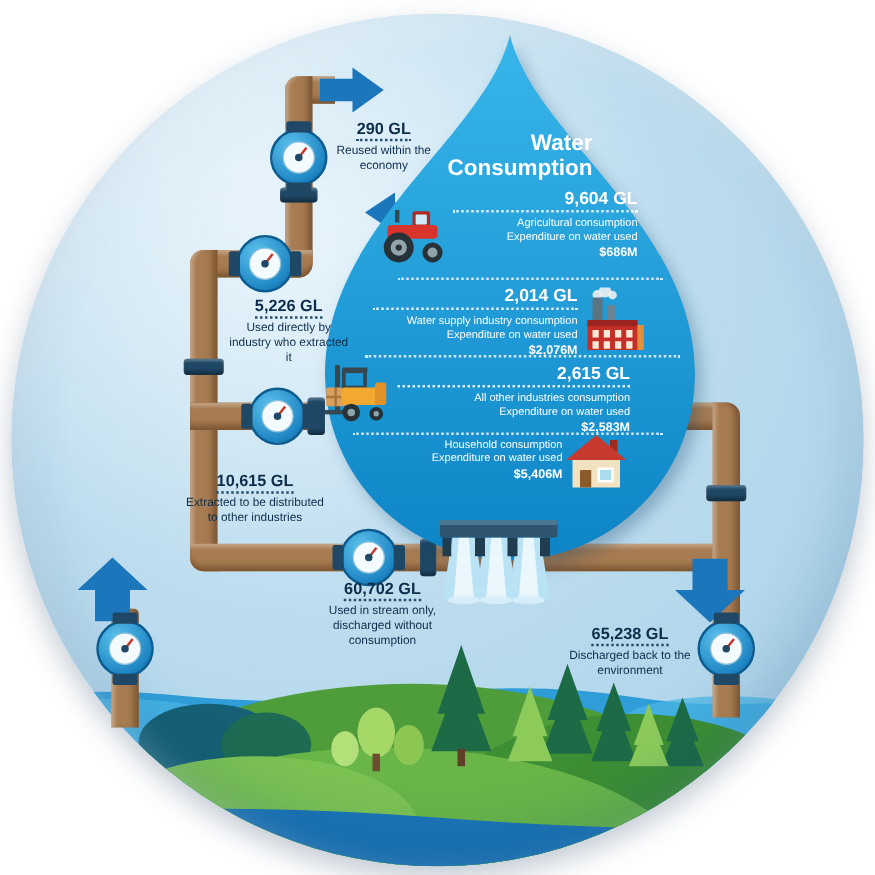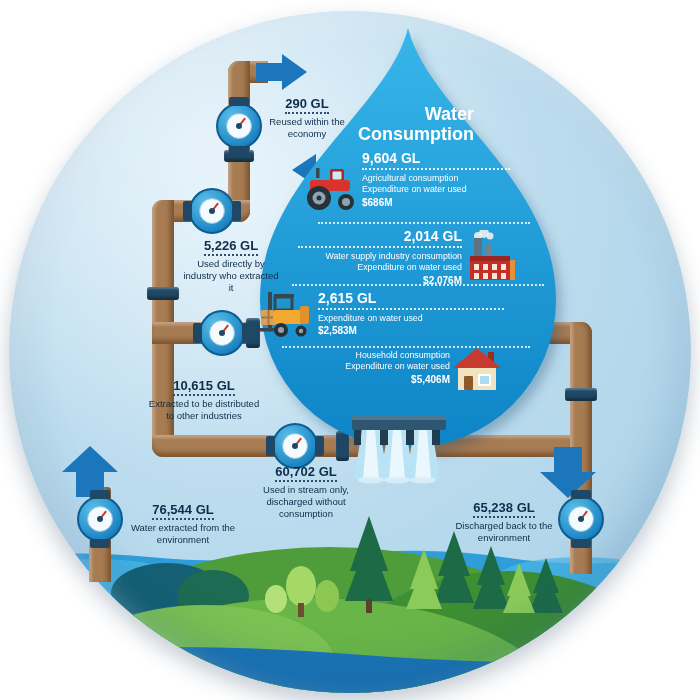--- a/index.html
+++ b/index.html
@@ -36,21 +36,21 @@
   .meter.vert::after{left:50%;bottom:-8px;transform:translateX(-50%);width:20px;height:9px}
   .meter.horiz::before{top:50%;left:-8px;transform:translateY(-50%);width:9px;height:20px}
   .meter.horiz::after{top:50%;right:-8px;transform:translateY(-50%);width:9px;height:20px}
   .meter-face{width:26px;height:26px;border-radius:50%;background:#f3fbff;position:relative;border:1px solid #8fc0da}
   .meter-face .needle{position:absolute;left:50%;top:50%;width:2px;height:10px;background:#c8382e;
     transform-origin:50% 100%;transform:translate(-50%,-100%) rotate(38deg)}
   .meter-face .hub{position:absolute;left:50%;top:50%;width:6px;height:6px;border-radius:50%;background:#1f4866;transform:translate(-50%,-50%)}
 
   
   .drop-title{position:absolute;z-index:50;color:#fff;font-weight:bold;font-size:18px;line-height:1.12;text-align:right}
-  .entry{position:absolute;z-index:50;color:#fff;text-align:left}
+  .entry{position:absolute;z-index:50;color:#fff;text-align:right}
   .entry.right{text-align:right}
   .entry .val{font-size:14px;font-weight:bold;display:block;padding-bottom:2px;margin-bottom:3px;
     border-bottom:2px dotted rgba(255,255,255,.85)}
   .entry .ln{font-size:8.8px;line-height:1.3}
   .entry .exp{font-size:10px;font-weight:bold;margin-top:1px}
   .sep{position:absolute;z-index:50;border-top:2px dotted rgba(255,255,255,.8);height:0}
   .dicon{position:absolute;z-index:50;line-height:0}
 
   
   .flow{position:absolute;z-index:60;color:#0d2d4a;text-align:center}
@@ -248,20 +248,21 @@
       <rect x="13" y="20" width="30" height="14" rx="3" fill="#f2a92f"></rect>
       <rect x="40" y="16" width="9" height="18" rx="2" fill="#e0912a"></rect>
       <circle cx="21" cy="40" r="7" fill="#263238"></circle>
         <circle cx="21" cy="40" r="3" fill="#90a4ae"></circle>
       <circle cx="41" cy="41" r="5.5" fill="#263238"></circle>
         <circle cx="41" cy="41" r="2.2" fill="#90a4ae"></circle>
     </svg>
   </div>
   <div class="entry" style="left:318px;top:290px;width:186px">
     <div class="val">2,615 GL</div>
+    <div class="ln">All other industries consumption</div>
     <div class="ln">Expenditure on water used</div>
     <div class="exp">$2,583M</div>
   </div>
   <div class="sep" style="left:282px;top:346px;width:248px"></div>
 
   <div class="dicon" style="left:452px;top:346px">
     <svg width="50" height="46" viewBox="0 0 50 46">
       <rect x="36" y="6" width="6" height="10" fill="#9c2b20"></rect>
       <polygon points="1,22 25,2 49,22" fill="#c8392f"></polygon>
       <rect x="6" y="22" width="38" height="22" fill="#f2e3c0"></rect>
@@ -284,22 +285,18 @@
     <div class="lbl">Used directly by industry who extracted it</div>
   </div>
   <div class="flow" style="left:148px;top:376px;width:112px">
     <div class="val">10,615 GL</div>
     <div class="lbl">Extracted to be distributed to other industries</div>
   </div>
   <div class="flow" style="left:248px;top:462px;width:116px">
     <div class="val">60,702 GL</div>
     <div class="lbl">Used in stream only, discharged without consumption</div>
   </div>
-  <div class="flow" style="left:124px;top:500px;width:118px">
-    <div class="val">76,544 GL</div>
-    <div class="lbl">Water extracted from the environment</div>
-  </div>
   <div class="flow" style="left:452px;top:498px;width:104px">
     <div class="val">65,238 GL</div>
     <div class="lbl">Discharged back to the environment</div>
   </div>
 
 </div>
 
 </body></html>

